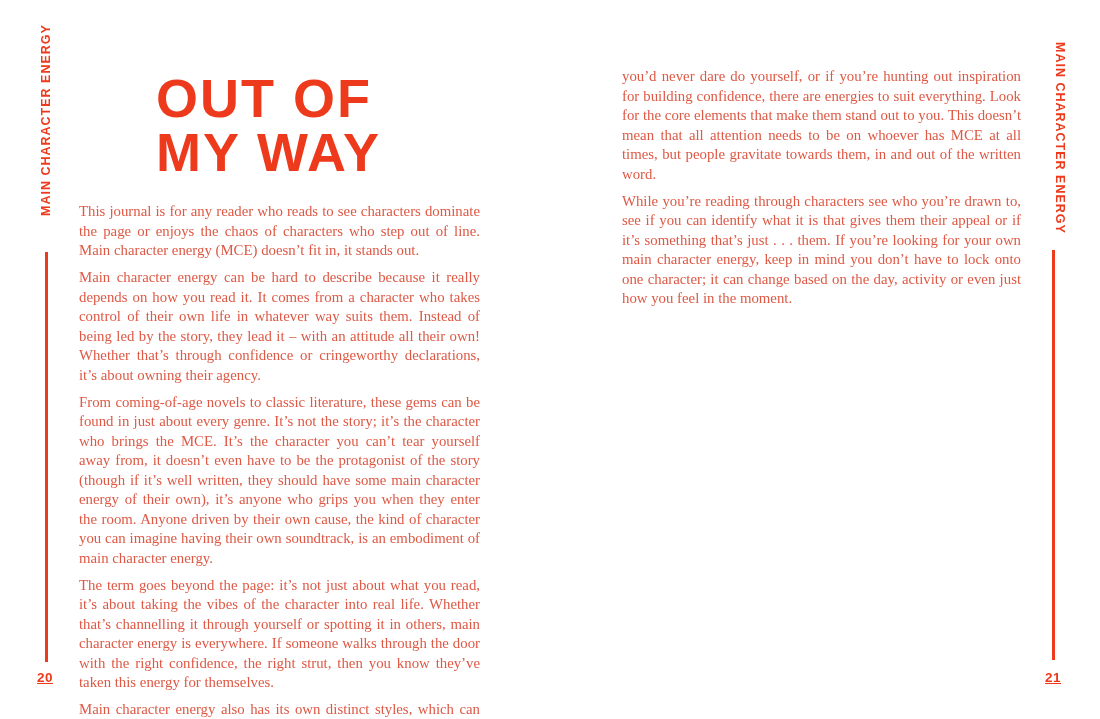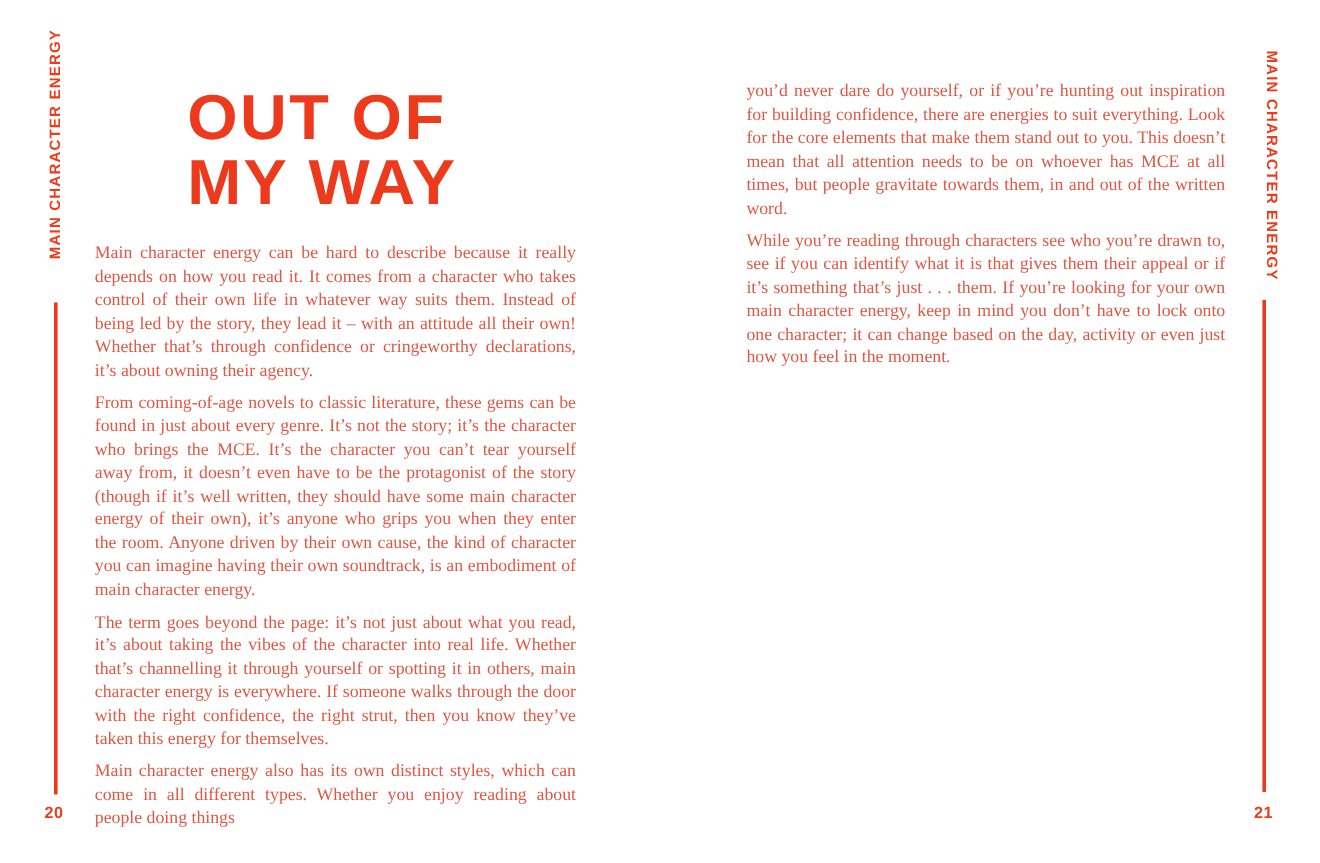--- a/index.html
+++ b/index.html
@@ -49,20 +49,21 @@
   .rule-right{left:1052px;top:250px;height:410px;}
 
   
   .pagenum{
     position:absolute;
     font-family:"Liberation Sans", sans-serif;
     font-weight:bold;
     font-size:13.5px;
     letter-spacing:0.5px;
     color:var(--accent);
+    text-decoration:underline;
   }
   .pn-left{left:37px;top:670px;}
   .pn-right{left:1045px;top:670px;}
 
   
   .title{
     position:absolute;
     left:156px;top:72px;
     margin:0;
     font-family:"Liberation Sans", sans-serif;
@@ -97,20 +98,21 @@
     <div class="v-label v-left">MAIN CHARACTER ENERGY</div>
     <div class="rule rule-left"></div>
     <div class="pagenum pn-left">20</div>
 
     <h1 class="title">
       <span>OUT OF</span>
       <span>MY WAY</span>
     </h1>
 
     <div class="body-col body-left">
+        <p>This journal is for any reader who reads to see characters dominate the page or enjoys the chaos of characters who step out of line. Main character energy (MCE) doesn’t fit in, it stands out.</p>
         <p>Main character energy can be hard to describe because it really depends on how you read it. It comes from a character who takes control of their own life in whatever way suits them. Instead of being led by the story, they lead it – with an attitude all their own! Whether that’s through confidence or cringeworthy declarations, it’s about owning their agency.</p>
         <p>From coming-of-age novels to classic literature, these gems can be found in just about every genre. It’s not the story; it’s the character who brings the MCE. It’s the character you can’t tear yourself away from, it doesn’t even have to be the protagonist of the story (though if it’s well written, they should have some main character energy of their own), it’s anyone who grips you when they enter the room. Anyone driven by their own cause, the kind of character you can imagine having their own soundtrack, is an embodiment of main character energy.</p>
         <p>The term goes beyond the page: it’s not just about what you read, it’s about taking the vibes of the character into real life. Whether that’s channelling it through yourself or spotting it in others, main character energy is everywhere. If someone walks through the door with the right confidence, the right strut, then you know they’ve taken this energy for themselves.</p>
         <p>Main character energy also has its own distinct styles, which can come in all different types. Whether you enjoy reading about people doing things</p>
       </div>
   </section>
 
   <section>
     <div class="v-label v-right">MAIN CHARACTER ENERGY</div>
     <div class="rule rule-right"></div>

